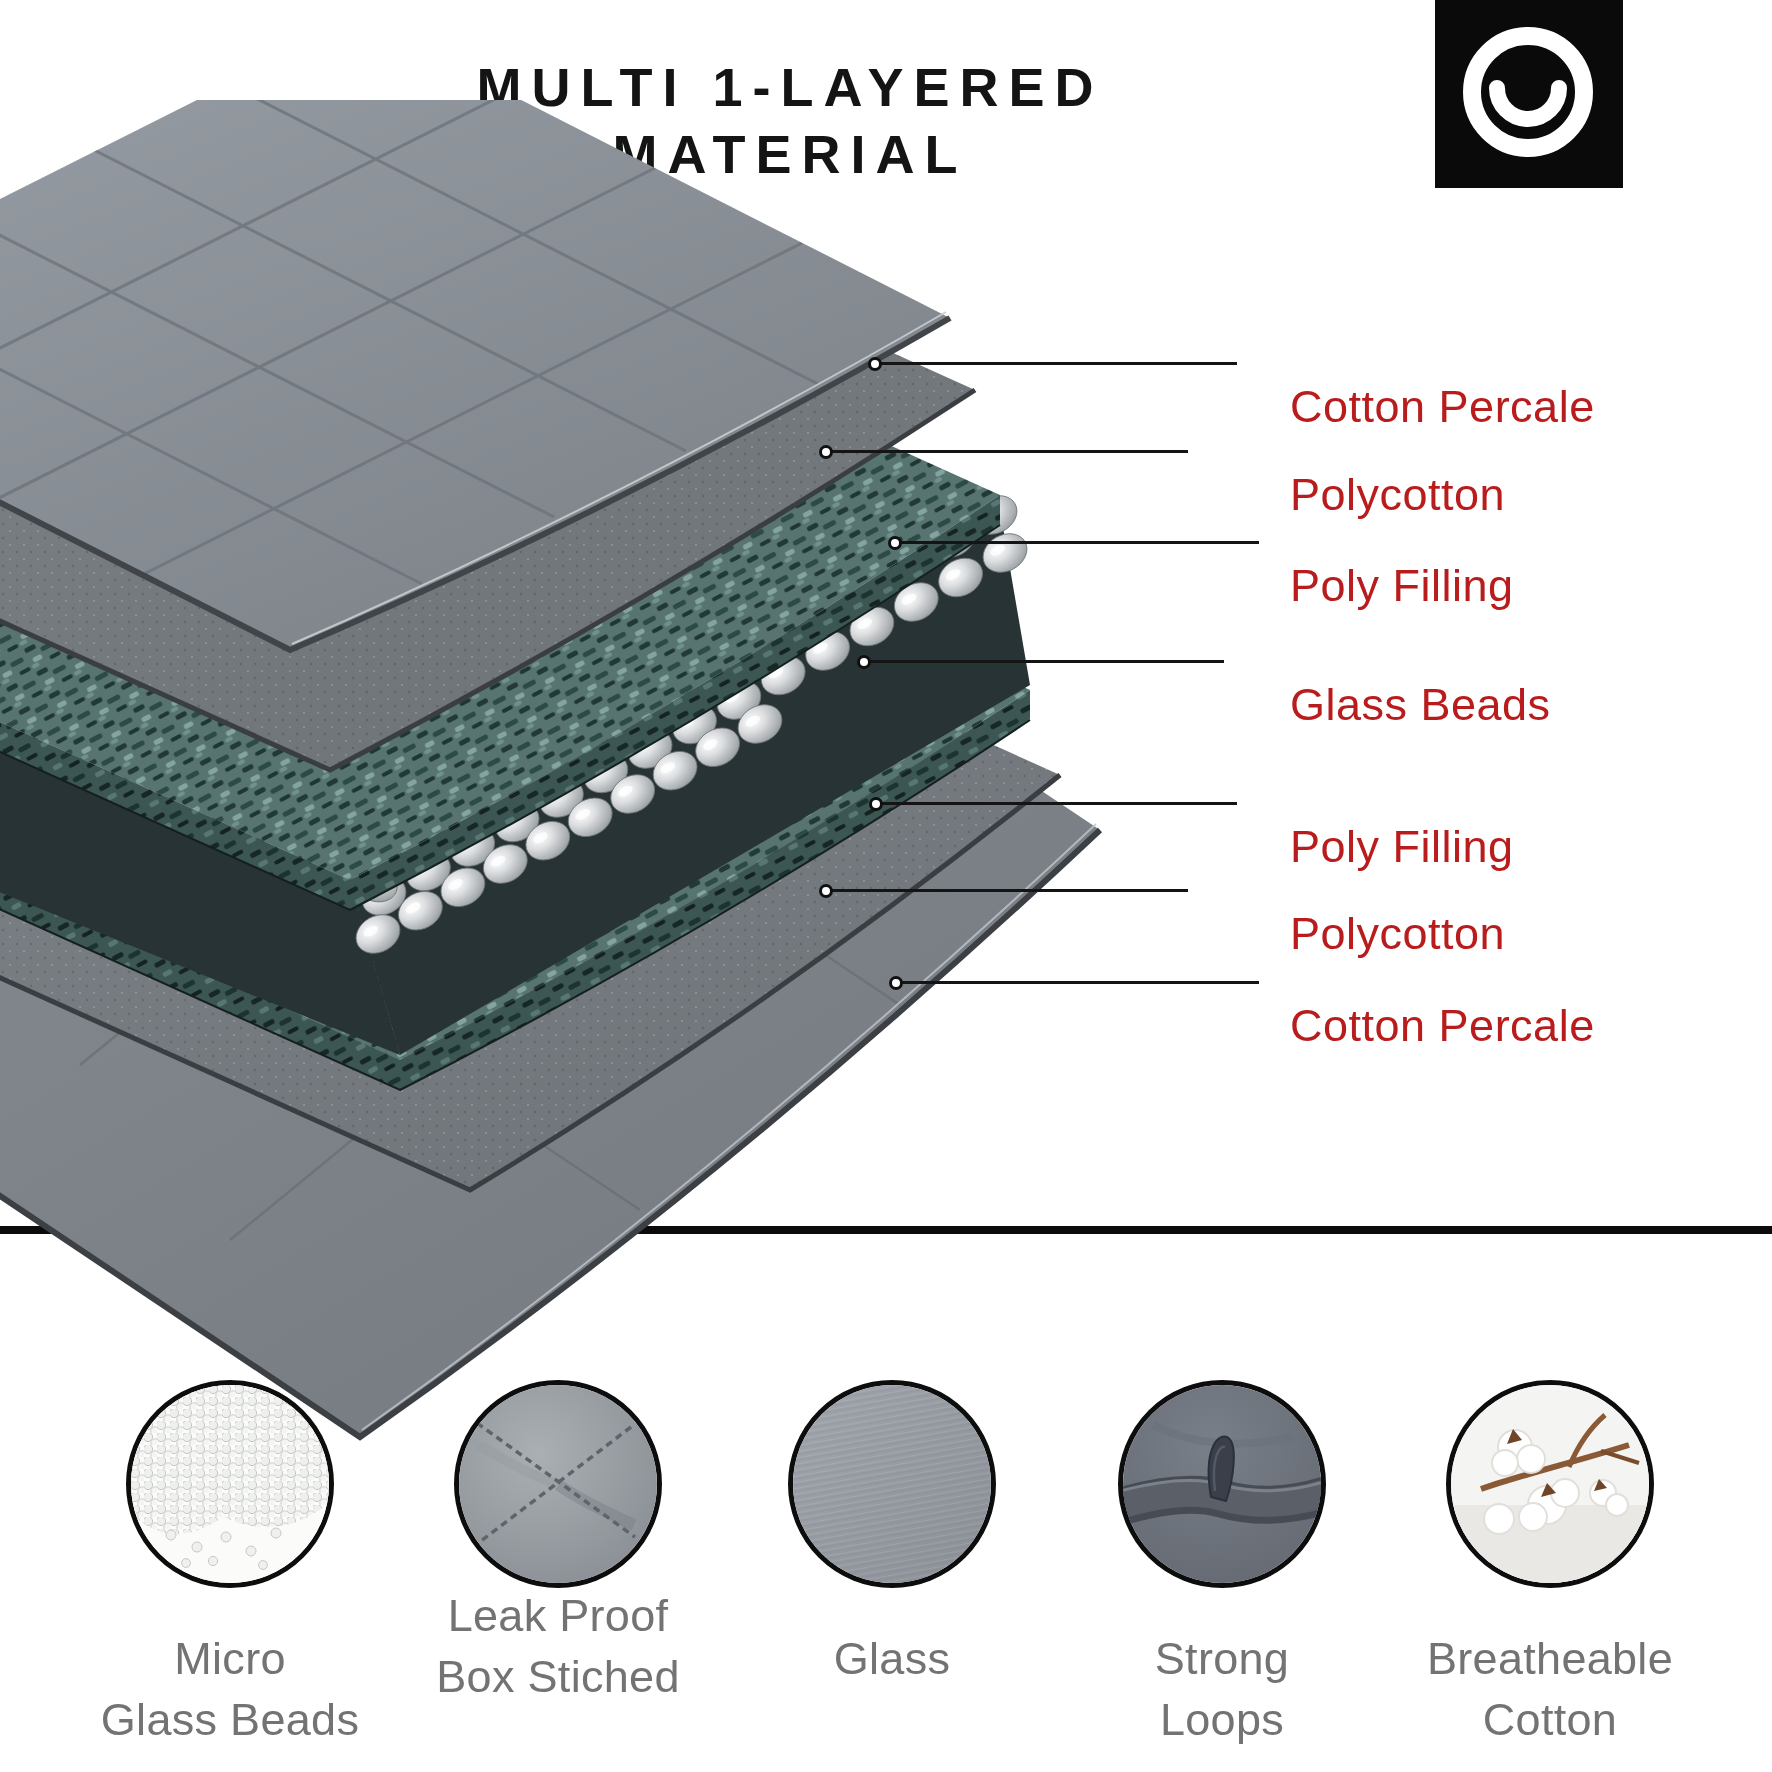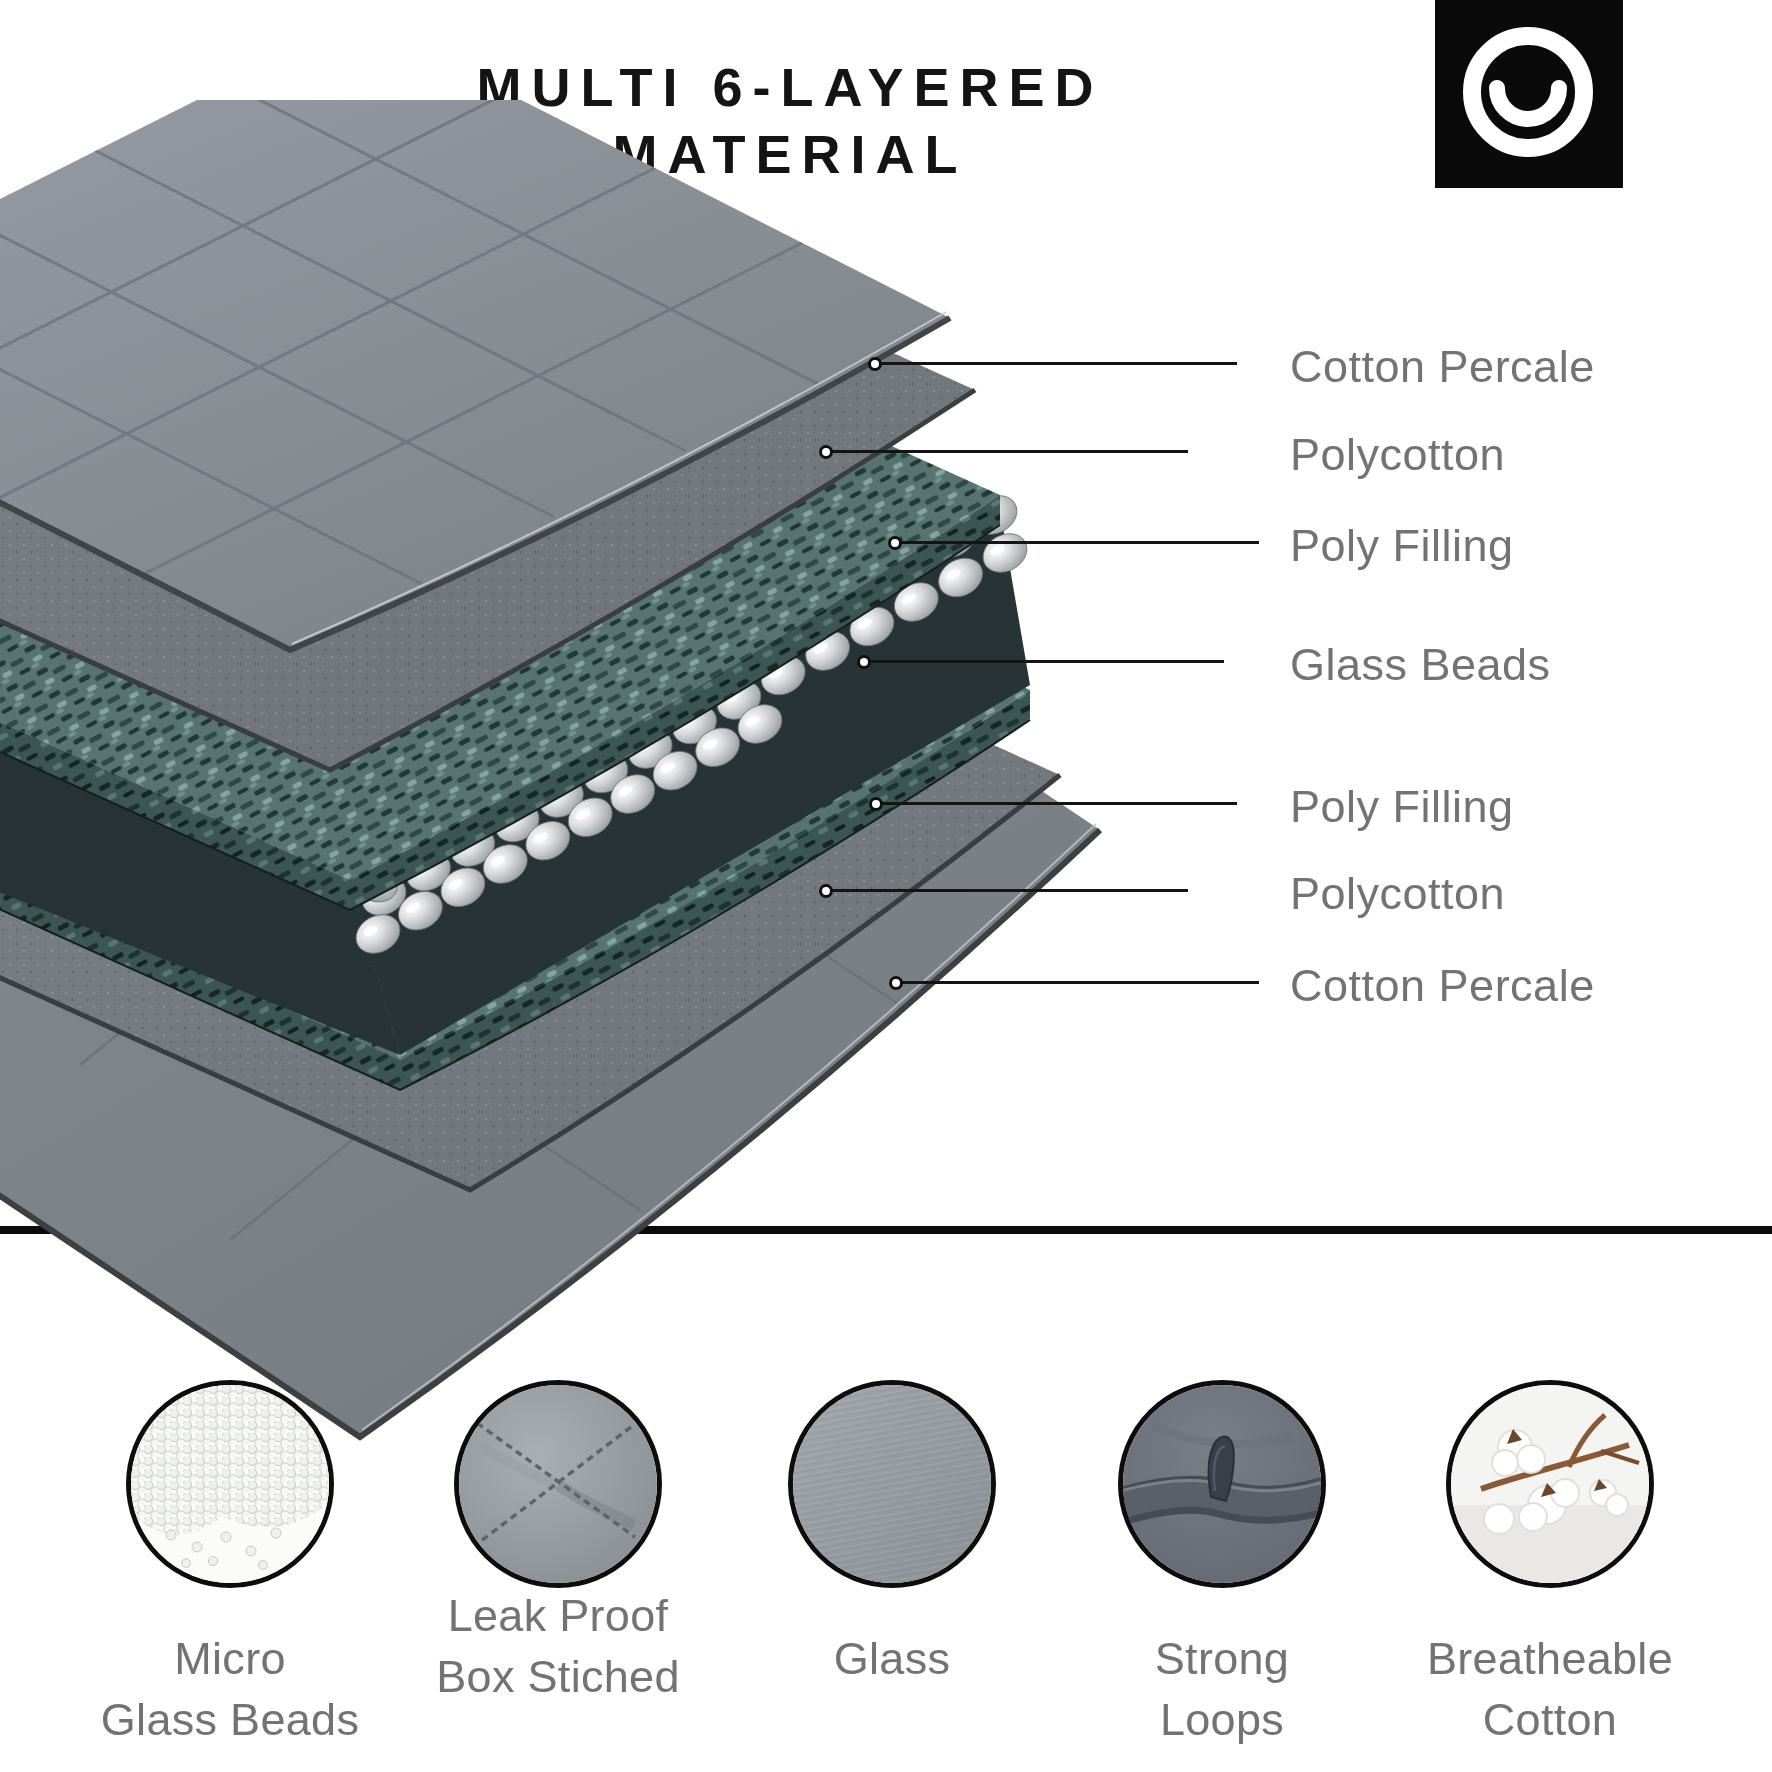--- a/index.html
+++ b/index.html
@@ -4,33 +4,33 @@
 <style>
   html,body{margin:0;padding:0;background:#fff;}
   #canvas{position:relative;width:1772px;height:1772px;background:#ffffff;overflow:hidden;
           font-family:"Liberation Sans",sans-serif;}
   .abs{position:absolute;}
   .title{left:290px;top:54px;width:1000px;text-align:center;font-weight:700;color:#141414;
          font-size:54px;line-height:67px;letter-spacing:10px;}
   .divider{left:0;top:1226px;width:1772px;height:8px;background:#0b0b0b;}
   .callout-line{height:3px;background:#141414;}
   .callout-dot{width:8px;height:8px;border:3px solid #101010;background:#ffffff;border-radius:50%;}
-  .callout-label{font-size:45px;color:#737373;line-height:54px;letter-spacing:.5px;white-space:nowrap;}
+  .callout-label{font-size:45px;color:#b91c1c;line-height:54px;letter-spacing:.5px;white-space:nowrap;margin-top:40px;}
   .feature-circle{width:198px;height:198px;border:5px solid #0d0d0d;border-radius:50%;
                   overflow:hidden;background:#fff;}
   .feature-circle svg{display:block;}
   .feature-label{width:360px;text-align:center;font-size:45px;line-height:61px;color:#737373;letter-spacing:.3px;}
 </style>
 </head>
 <body>
 
 <div id="canvas">
 
   <div class="abs title">
-    <div>MULTI 6-LAYERED</div>
+    <div>MULTI 1-LAYERED</div>
     <div>MATERIAL</div>
   </div>
 
   <svg class="abs" style="left:1435px;top:0;" width="188" height="188" viewBox="0 0 188 188">
     <rect x="0" y="0" width="188" height="188" fill="#0a0a0a"></rect>
     <circle cx="93" cy="92" r="56" fill="none" stroke="#ffffff" stroke-width="18"></circle>
     <path d="M 62 88 A 31 31 0 0 0 124 88" fill="none" stroke="#ffffff" stroke-width="16" stroke-linecap="round"></path>
   </svg>
 
   <div class="abs divider"></div>

